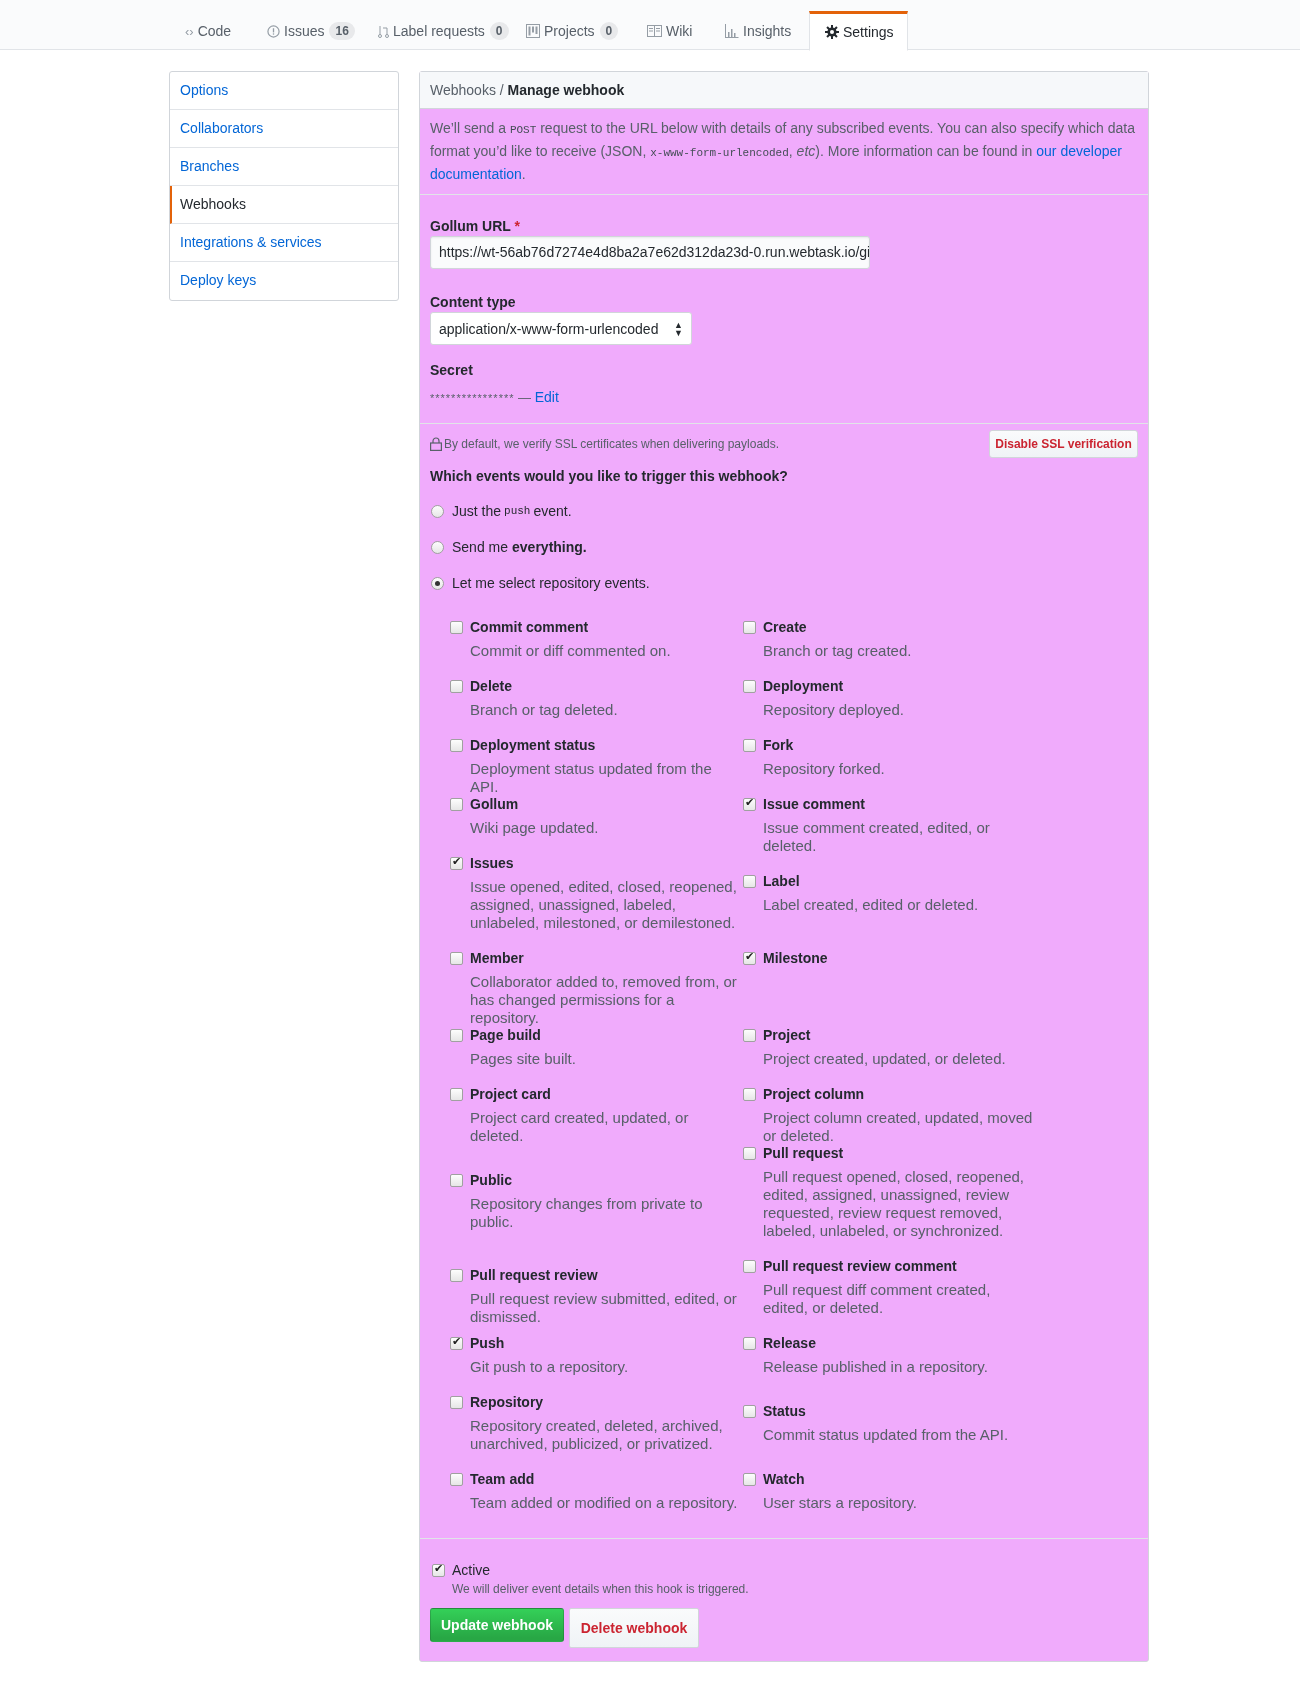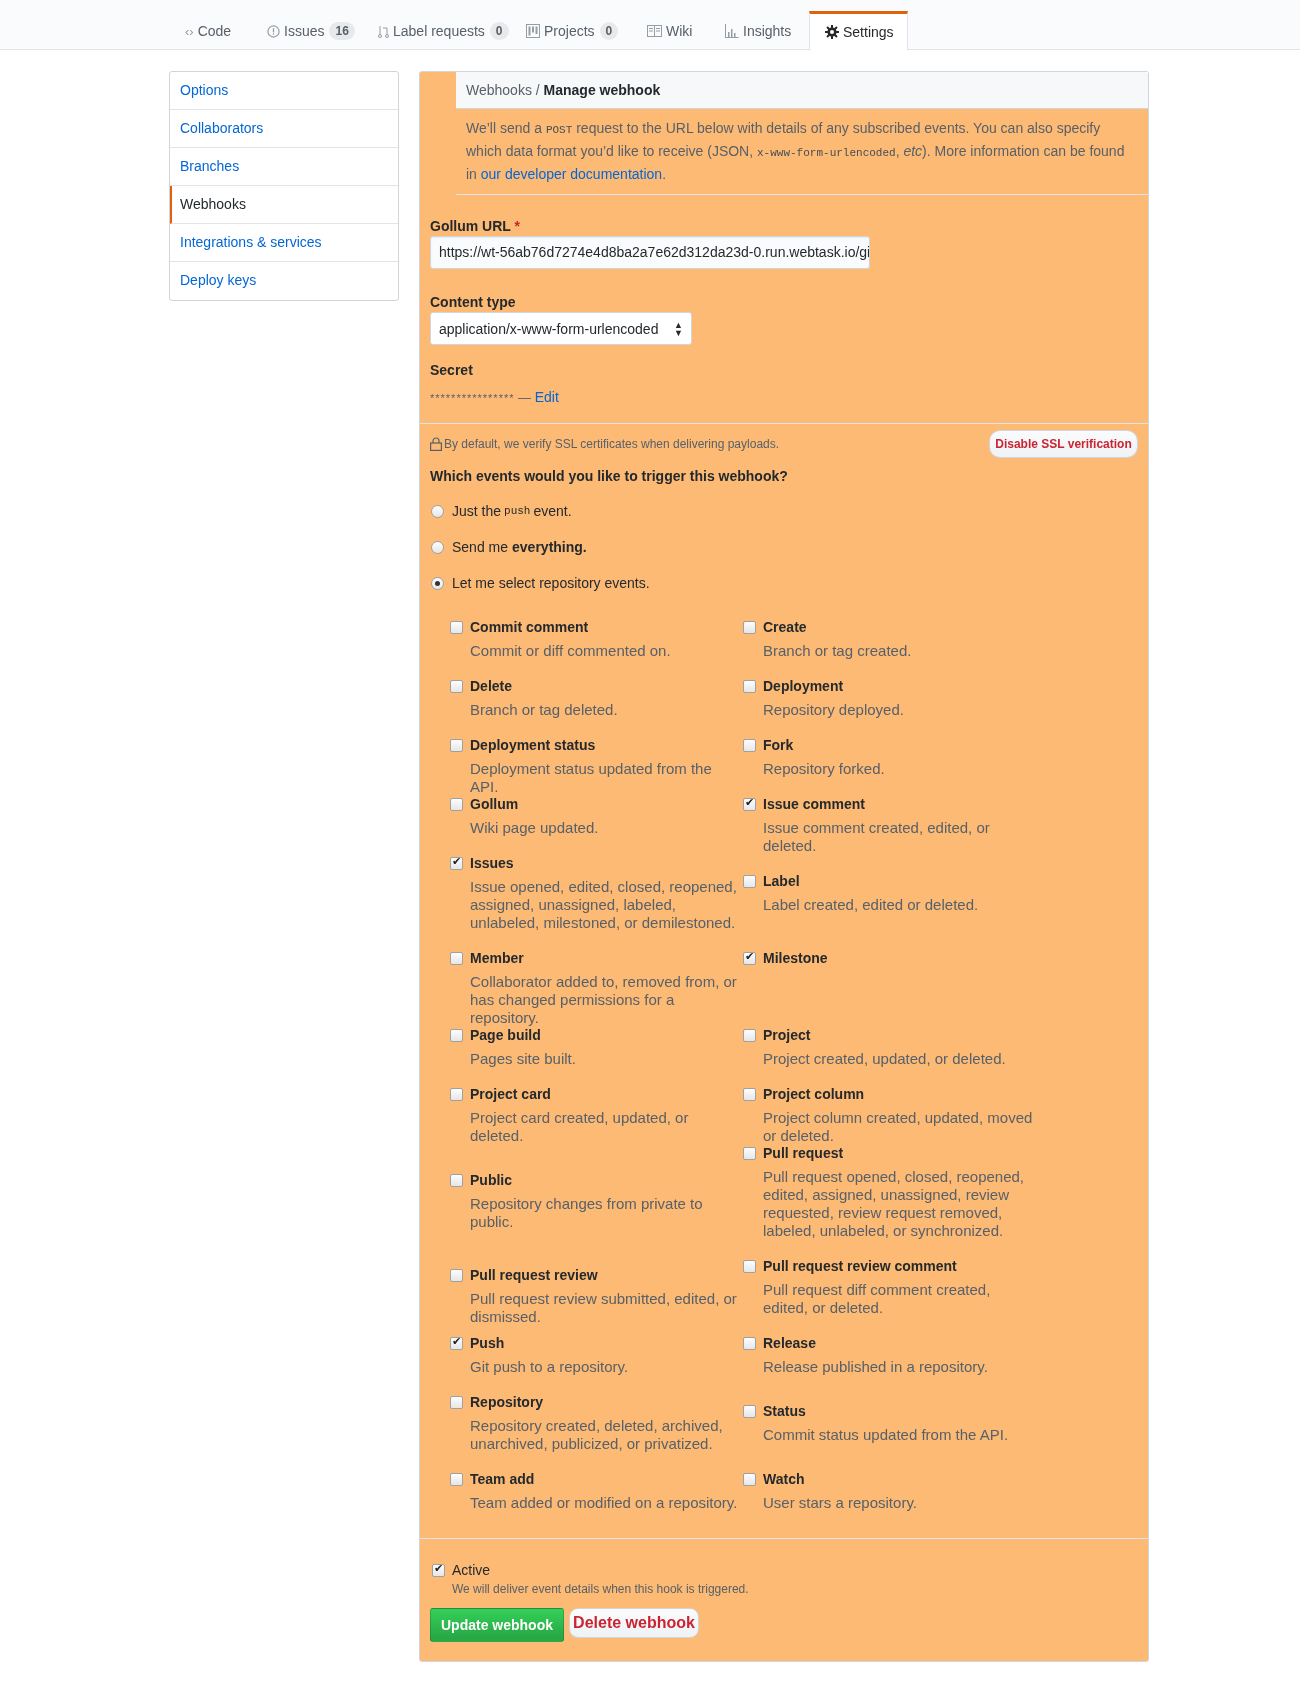--- a/index.html
+++ b/index.html
@@ -11,61 +11,61 @@
   .tab .ico { margin-right: 4px; color: #959da5; font-size: 13px; display: inline-flex; align-items: center; }
   .tab .counter { display: inline-block; margin-left: 5px; padding: 1px 6px; background: rgba(27,31,35,0.08); border-radius: 20px; font-size: 12px; font-weight: bold; color: #586069; line-height: 16px; }
   .tab.selected { background: #fff; border: 1px solid #e1e4e8; border-top: 3px solid #e36209; border-bottom: 1px solid #fff; color: #24292e; height: 40px; top: 11px; }
   .tab.selected .ico { color: #24292e; }
 
   .sidebar { position: absolute; left: 169px; top: 71px; width: 230px; border: 1px solid #d1d5da; border-radius: 3px; background: #fff; }
   .side-item { display: block; height: 38px; line-height: 37px; padding-left: 10px; border-bottom: 1px solid #e1e4e8; color: #0366d6; font-size: 14px; cursor: pointer; position: relative; }
   .side-item:last-child { border-bottom: none; }
   .side-item.selected { color: #24292e; font-weight: 500; border-left: 2px solid #e36209; padding-left: 8px; }
 
-  .panel { position: absolute; left: 419px; top: 71px; width: 730px; height: 1591px; border: 1px solid #d1d5da; border-radius: 3px; background: #fdba74; padding-left: 36px; }
+  .panel { position: absolute; left: 419px; top: 71px; width: 730px; height: 1591px; border: 1px solid #d1d5da; border-radius: 3px; background: #f0abfc; }
   .panel-head { height: 37px; background: #f6f8fa; border-bottom: 1px solid #d1d5da; padding: 0 10px; line-height: 36px; font-size: 14px; color: #586069; }
   .panel-head .current { color: #24292e; font-weight: bold; }
   .intro { padding: 9px 10px 10px 10px; font-size: 14px; line-height: 21px; color: #586069; border-bottom: 1px solid #e1e4e8; height: 86px; }
   .intro code { font-family: "Liberation Mono", "DejaVu Sans Mono", monospace; font-size: 11px; color: #444d56; }
   .intro a { color: #0366d6; text-decoration: none; }
   .intro em { font-style: italic; }
 
   .lbl { position: absolute; font-size: 14px; font-weight: bold; color: #24292e; }
   .req { color: #cb2431; }
   .input { position: absolute; border: 1px solid #d1d5da; border-radius: 3px; background: #fafbfc; font-size: 14px; color: #24292e; padding: 0 8px; line-height: 30px; overflow: hidden; white-space: nowrap; box-shadow: inset 0 1px 2px rgba(27,31,35,0.075); }
   .select { position: absolute; border: 1px solid #d1d5da; border-radius: 3px; background: #fff; font-size: 14px; color: #24292e; padding: 0 8px; line-height: 30px; white-space: nowrap; display: flex; align-items: center; justify-content: space-between; cursor: pointer; }
   .secret { position: absolute; font-size: 13px; color: #586069; }
   .secret .stars { letter-spacing: 1px; font-size: 11px; }
   .secret a { color: #0366d6; font-size: 14px; }
 
   .hr { position: absolute; left: 0; width: 728px; height: 1px; background: #e1e4e8; }
 
   .ssl-note { position: absolute; font-size: 12px; color: #586069; display: flex; align-items: center; }
-  .btn-sm { position: absolute; height: 28px; border: 1px solid #d1d5da; border-radius: 11px; background: linear-gradient(#fafbfc, #eff3f6); color: #cb2431; font-size: 12px; font-weight: 600; display: flex; align-items: center; justify-content: center; cursor: pointer; }
+  .btn-sm { position: absolute; height: 28px; border: 1px solid #d1d5da; border-radius: 3px; background: linear-gradient(#fafbfc, #eff3f6); color: #cb2431; font-size: 12px; font-weight: 600; display: flex; align-items: center; justify-content: center; cursor: pointer; }
 
   .q { position: absolute; font-size: 14px; font-weight: bold; color: #24292e; }
   .radio-row { position: absolute; display: flex; align-items: center; font-size: 14px; color: #24292e; cursor: pointer; }
   .radio { width: 13px; height: 13px; border-radius: 50%; border: 1px solid #a0a0a0; background: linear-gradient(#fdfdfd, #e6e6e6); margin-right: 8px; position: relative; }
   .radio.on::after { content: ""; position: absolute; left: 3px; top: 3px; width: 5px; height: 5px; border-radius: 50%; background: #333; }
   .radio-row code { font-family: "Liberation Mono", "DejaVu Sans Mono", monospace; font-size: 11px; margin: 0 3px; }
   .radio-row b { font-weight: bold; margin-left: 4px; }
 
   .ev { position: absolute; width: 290px; }
   .ev .title { display: flex; align-items: center; font-size: 14px; font-weight: bold; color: #24292e; height: 18px; }
   .cb { width: 13px; height: 13px; border: 1px solid #a0a0a0; border-radius: 2px; background: linear-gradient(#fdfdfd, #e6e6e6); margin-right: 7px; margin-left: -20px; flex: none; position: relative; cursor: pointer; }
   .cb.on::after { content: "✔"; position: absolute; left: 1px; top: -3px; font-size: 11px; color: #222; }
   .ev .title { padding-left: 20px; }
   .ev .desc { padding-left: 20px; font-size: 15px; color: #586069; line-height: 18px; margin-top: 6px; }
 
   .active-wrap { position: absolute; left: 12px; top: 1481px; width: 600px; }
   .active-wrap .title { display: flex; align-items: center; font-size: 14px; font-weight: normal; color: #24292e; padding-left: 20px; }
   .active-wrap .desc { padding-left: 20px; font-size: 12px; color: #586069; margin-top: 4px; }
 
   .btn-primary { position: absolute; height: 34px; border: 1px solid rgba(27,31,35,0.2); border-radius: 3px; background: linear-gradient(#34d058, #28a745 90%); color: #fff; font-size: 14px; font-weight: bold; display: flex; align-items: center; justify-content: center; cursor: pointer; }
-  .btn-danger { position: absolute; height: 30px; border: 1px solid #d1d5da; border-radius: 9px; background: linear-gradient(#fafbfc, #eff3f6); color: #cb2431; font-size: 16px; font-weight: 600; display: flex; align-items: center; justify-content: center; cursor: pointer; }
+  .btn-danger { position: absolute; height: 40px; border: 1px solid #d1d5da; border-radius: 2px; background: linear-gradient(#fafbfc, #eff3f6); color: #cb2431; font-size: 14px; font-weight: 600; display: flex; align-items: center; justify-content: center; cursor: pointer; }
 </style>
 </head>
 <body>
 
 <div class="tabbar">
   <div class="tab" style="left:170px;">
     <span class="ico">‹›</span>
     <span>Code</span>
   </div>
   <div class="tab" style="left:252px;">

